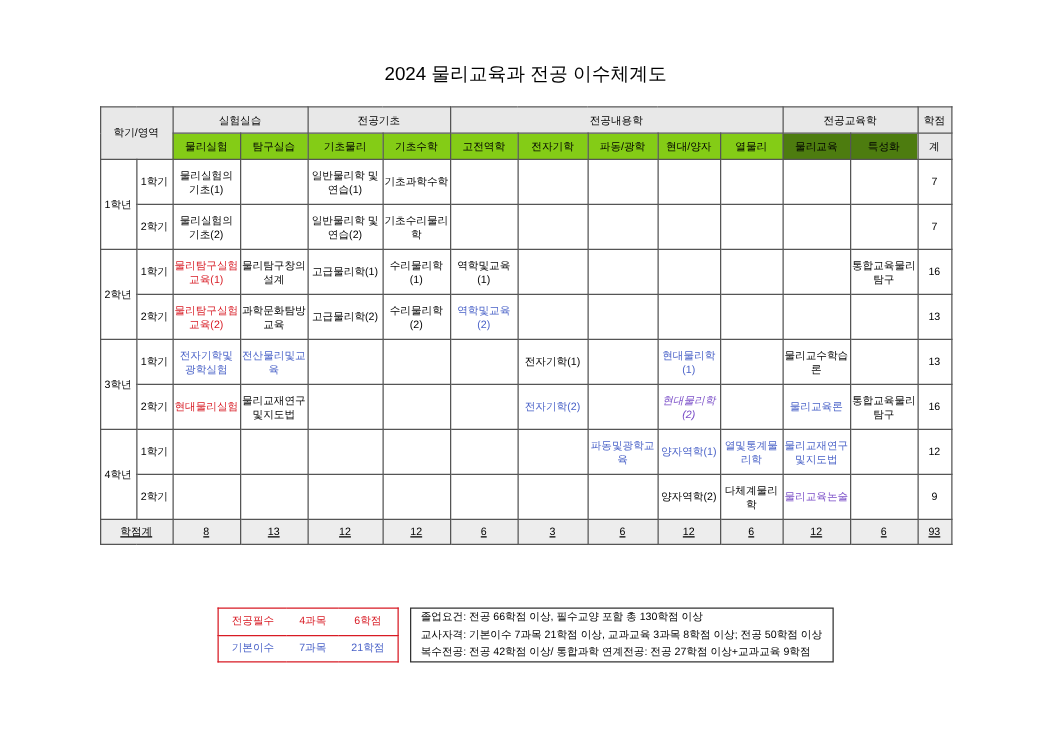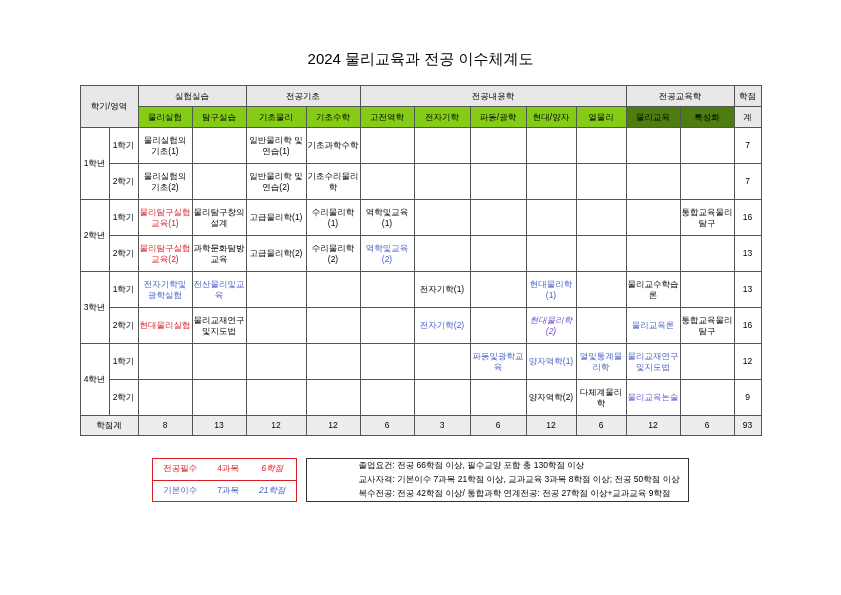--- a/index.html
+++ b/index.html
@@ -39,43 +39,43 @@
   .blue-h { background: #84cc16; }
   .lav-h { background: #4d7c0f; }
   .sem { width: 26px; }
   .yearcell { width: 26px; }
   .valcell { height: 33px; }
   .credit { width: 24px; }
   .c-red { color: #d81b24; }
   .c-blue { color: #4a62c8; }
   .c-purple { color: #7b4fc8; }
   .it { font-style: italic; }
-  .totalrow td { height: 17px; background: #ededed; }
+  .totalrow td { height: 17px; background: #ededed; text-decoration: underline; }
   .bottom {
     position: absolute;
     left: 0; right: 0;
-    top: 458px;
+    top: 486px;
     display: flex;
     justify-content: center;
     gap: 9px;
   }
   table.legend {
     border-collapse: collapse;
   }
   table.legend td {
     border: 1px solid #d81b24;
     font-size: 8.5px;
     padding: 1px 10px;
     text-align: center;
     white-space: nowrap;
   }
   table.legend tr td:first-child { border-right: none; }
   table.legend tr td:nth-child(2) { border-left: none; border-right: none; }
-  table.legend tr td:nth-child(3) { border-left: none; font-style: italic; }
-  .notes-wrap { border: 1px solid #333; padding-left: 44px; }
+  table.legend tr td:nth-child(3) { border-left: none; }
+  .notes-wrap { border: 1px solid #333; }
   .notes-wrap div {
     font-size: 8.5px;
     padding: 1px 8px;
     white-space: nowrap;
   }
 </style>
 </head>
 <body>
 
 <div id="title">2024 물리교육과 전공 이수체계도</div>

